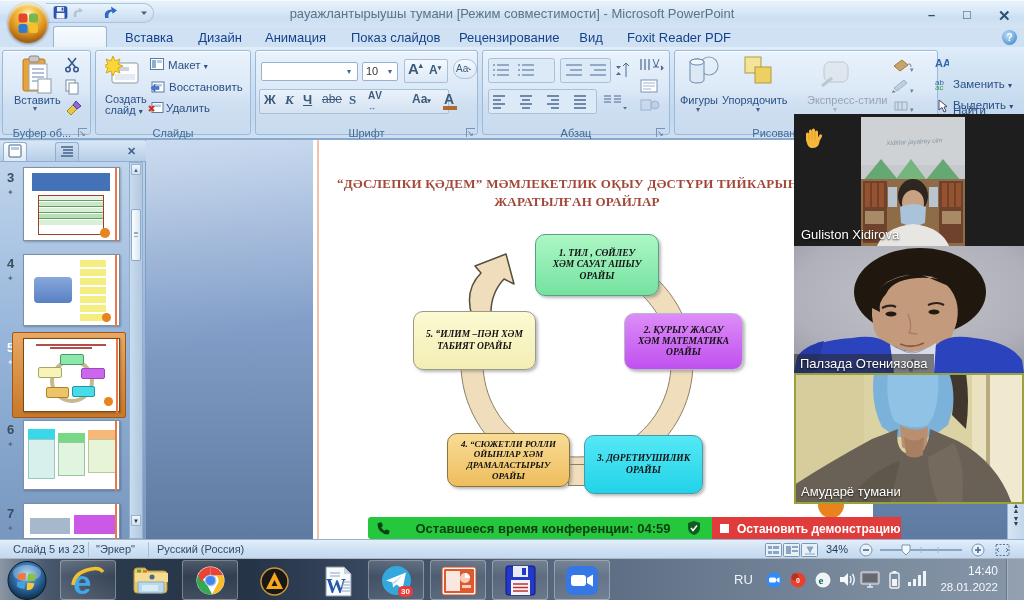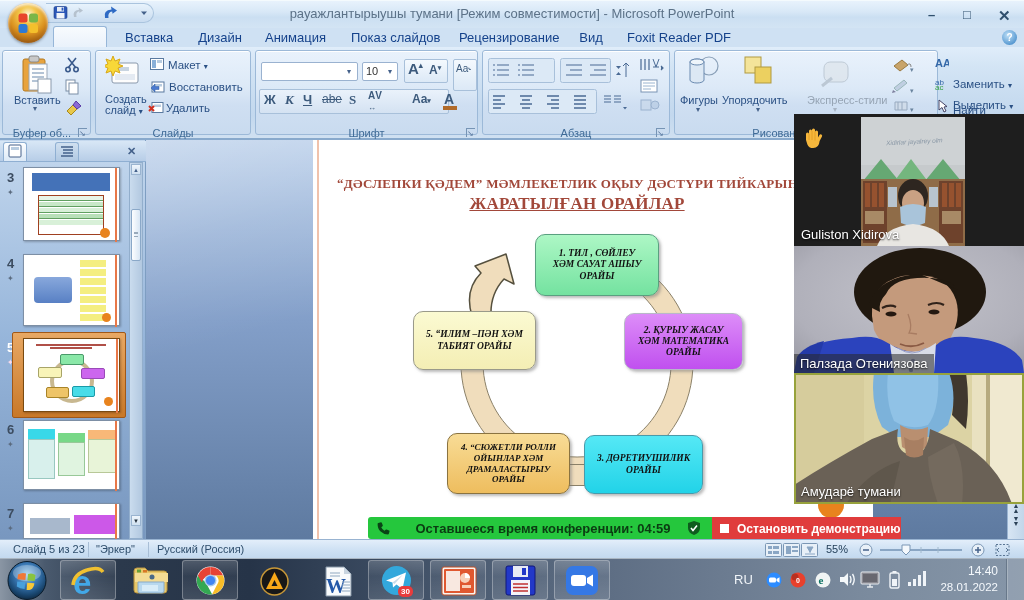--- a/index.html
+++ b/index.html
@@ -185,21 +185,21 @@
     <div class="rgroup abs" style="left:255px;width:223px;"></div>
     <div class="abs rlabel" style="left:255px;width:223px;">Шрифт</div>
     <div class="abs launcher" style="left:466px;bottom:3px;">↘</div>
     <div class="abs" style="left:261px;top:15px;width:97px;height:19px;background:#fff;border:1px solid #9ab2d0;border-radius:2px;"></div>
     <div class="abs" style="left:347px;top:20px;font-size:8px;color:#44618a;">▾</div>
     <div class="abs" style="left:362px;top:15px;width:36px;height:19px;background:#fff;border:1px solid #9ab2d0;border-radius:2px;font-size:11px;color:#333;padding:2px 0 0 3px;">10</div>
     <div class="abs" style="left:388px;top:20px;font-size:8px;color:#44618a;">▾</div>
     <div class="abs" style="left:404px;top:12px;width:44px;height:24px;background:linear-gradient(180deg,#f4f9fe,#dce9f6);border:1px solid #a8c0da;border-radius:2px;"></div>
     <div class="abs" style="left:408px;top:13px;font-size:15px;font-weight:bold;color:#3c5a7c;">А<span style="font-size:8px;vertical-align:6px;">▴</span></div>
     <div class="abs" style="left:429px;top:16px;font-size:12px;font-weight:bold;color:#3c5a7c;">А<span style="font-size:7px;vertical-align:4px;">▾</span></div>
-    <div class="abs" style="left:453px;top:12px;width:24px;height:32px;background:linear-gradient(180deg,#f4f9fe,#dce9f6);border:1px solid #a8c0da;border-radius:2px;font-size:10px;color:#3c5a7c;padding:3px 0 0 2px;">Аа˞</div>
+    <div class="abs" style="left:453px;top:12px;width:24px;height:20px;background:linear-gradient(180deg,#f4f9fe,#dce9f6);border:1px solid #a8c0da;border-radius:11px;font-size:10px;color:#3c5a7c;padding:3px 0 0 2px;">Аа˞</div>
     <div class="abs" style="left:259px;top:42px;width:190px;height:25px;background:linear-gradient(180deg,#eaf2fb,#d4e2f2);border:1px solid #a8c0da;border-radius:2px;"></div>
     <div class="abs" style="left:264px;top:45px;font-size:13px;font-weight:bold;color:#3c5a7c;">Ж</div>
     <div class="abs" style="left:285px;top:45px;font-size:13px;font-style:italic;font-family:'Liberation Serif',serif;font-weight:bold;color:#3c5a7c;">К</div>
     <div class="abs" style="left:303px;top:45px;font-size:13px;text-decoration:underline;color:#3c5a7c;font-weight:bold;">Ч</div>
     <div class="abs" style="left:322px;top:45px;font-size:12px;text-decoration:line-through;color:#3c5a7c;">abe</div>
     <div class="abs" style="left:349px;top:45px;font-size:13px;font-weight:bold;color:#3c5a7c;font-family:'Liberation Serif',serif;">S</div>
     <div class="abs" style="left:368px;top:43px;font-size:10px;font-weight:bold;color:#3c5a7c;">АV<br><span style="font-size:8px;letter-spacing:0;">↔</span></div>
     <div class="abs" style="left:412px;top:45px;font-size:12px;font-weight:bold;color:#3c5a7c;">Aa<span style="font-size:7px;">▾</span></div>
     <div class="abs" style="left:444px;top:44px;font-size:14px;font-weight:bold;color:#3c5a7c;">А</div>
     <div class="abs" style="left:443px;top:59px;width:14px;height:4px;background:#b06a2a;"></div>
@@ -308,40 +308,40 @@
   <div id="workarea" class="abs">
     <div class="abs" style="left:146px;top:0;width:167px;height:399px;background:linear-gradient(165deg,rgba(255,255,255,0.30) 0%,rgba(255,255,255,0.10) 25%,rgba(255,255,255,0) 50%);"></div>
     <div class="abs" style="left:873px;top:0;width:140px;height:399px;background:linear-gradient(165deg,rgba(255,255,255,0.22) 0%,rgba(255,255,255,0.06) 25%,rgba(255,255,255,0) 50%);"></div>
     <div id="slide" class="abs">
         <div id="slide-line" class="abs"></div>
       </div>
 
     <div class="abs" style="left:0px;top:36px;width:1154px;text-align:center;font-family:'Liberation Serif',serif;font-weight:bold;font-size:13px;color:#a2483a;letter-spacing:0.3px;white-space:nowrap;">
       “ДӘСЛЕПКИ ҚӘДЕМ” МӘМЛЕКЕТЛИК ОҚЫУ ДӘСТҮРИ ТИЙКАРЫНДА
     </div>
-    <div class="abs" style="left:300px;top:54px;width:554px;text-align:center;font-family:'Liberation Serif',serif;font-weight:bold;font-size:17px;color:#a2483a;letter-spacing:0.2px;text-decoration:underline;">ЖАРАТЫЛҒАН ОРАЙЛАР</div>
+    <div class="abs" style="left:300px;top:54px;width:554px;text-align:center;font-family:'Liberation Serif',serif;font-weight:bold;font-size:13px;color:#a2483a;letter-spacing:0.2px;">ЖАРАТЫЛҒАН ОРАЙЛАР</div>
 
     <svg class="abs" style="left:440px;top:90px;" width="290" height="280" viewBox="0 0 290 280">
       <defs>
         <mask id="ringmask">
             <rect width="290" height="280" fill="#fff"></rect>
             <path d="M137 133 L-20 133 L-20 -20 L137 -20 Z" fill="#000"></path>
           </mask>
       </defs>
       <path d="M137 17 a116 116 0 1 1 -0.1 0 Z M137 39 a94 94 0 1 0 0.1 0 Z" fill-rule="evenodd" fill="#f0ddbc" stroke="#8a8068" stroke-width="1" mask="url(#ringmask)"></path>
 
       <path d="M32 86 Q24 60 41 43 L35 36 L66 24 L74 54 L64 49 Q50 64 51 86 Z" fill="#f0ddbc" stroke="#55503e" stroke-width="1.5" stroke-linejoin="round"></path>
     </svg>
 
     <div class="abs" style="left:568px;top:324px;width:18px;height:22px;background:#f0ddbc;border:1px solid #8a8068;"></div>
 
     <div class="dbox" style="left:535px;top:94px;width:124px;height:62px;background:linear-gradient(180deg,#adf7c5,#74e2a0);border:1px solid #5aa080;">1. ТИЛ , СӨЙЛЕУ<br>ХӘМ САУАТ АШЫУ<br>ОРАЙЫ</div>
     <div class="dbox" style="left:624px;top:173px;width:119px;height:57px;background:linear-gradient(180deg,#dd8df8,#c050ef);border:1px solid #b8b8c8;">2. ҚУРЫУ ЖАСАУ<br>ХӘМ МАТЕМАТИКА<br>ОРАЙЫ</div>
     <div class="dbox" style="left:584px;top:295px;width:119px;height:59px;background:linear-gradient(180deg,#55e8f5,#22d3e8);border:1px solid #4a9aaa;">3. ДӨРЕТИУШИЛИК<br>ОРАЙЫ</div>
-    <div class="dbox" style="left:447px;top:293px;width:123px;height:61px;background:linear-gradient(180deg,#f8dc96,#eebd5e);border:1px solid #8a7340;font-size:9px;">4. “СЮЖЕТЛИ РОЛЛИ<br>ОЙЫНЛАР ХӘМ<br>ДРАМАЛАСТЫРЫУ<br>ОРАЙЫ</div>
+    <div class="dbox" style="left:447px;top:293px;width:123px;height:54px;background:linear-gradient(180deg,#f8dc96,#eebd5e);border:1px solid #8a7340;font-size:9px;">4. “СЮЖЕТЛИ РОЛЛИ<br>ОЙЫНЛАР ХӘМ<br>ДРАМАЛАСТЫРЫУ<br>ОРАЙЫ</div>
     <div class="dbox" style="left:413px;top:171px;width:123px;height:59px;background:linear-gradient(180deg,#fbfad2,#f4eeb4);border:1px solid #9a9a8a;">5. “ИЛИМ –ПӘН ХӘМ<br>ТАБИЯТ ОРАЙЫ</div>
 
     <div class="abs" style="left:818px;top:352px;width:26px;height:26px;border-radius:50%;background:#e8831e;"></div>
 
     <div class="abs" style="left:1007px;top:0;width:17px;height:399px;background:linear-gradient(90deg,#d8e6f4,#c2d6ea);border-left:1px solid #9ab4d2;">
       <div class="abs" style="left:2px;top:363px;width:12px;height:10px;font-size:7px;color:#2c4258;text-align:center;line-height:5px;">▲<br>▲</div>
       <div class="abs" style="left:2px;top:376px;width:12px;height:16px;font-size:7px;color:#2c4258;text-align:center;line-height:5px;">▼<br>▼</div>
     </div>
 
     <div id="pane" class="abs">
@@ -464,21 +464,21 @@
           <rect x="3" y="3" width="4" height="3"></rect>
           <rect x="8" y="3" width="6" height="3"></rect>
           <rect x="3" y="8" width="4" height="3"></rect>
           <rect x="8" y="8" width="6" height="3"></rect>
       <rect x="21" y="3" width="5" height="8"></rect>
           <rect x="27" y="3" width="6" height="2"></rect>
           <rect x="27" y="7" width="6" height="2"></rect>
         </g>
       <path d="M40 11 h10 M45 10 v-6 M42 4 h6 l-3 5z" stroke="#8aa6c4" fill="#8aa6c4"></path>
     </svg>
-    <div class="abs" style="left:826px;top:3px;color:#1e3a54;">55%</div>
+    <div class="abs" style="left:826px;top:3px;color:#1e3a54;">34%</div>
     <svg class="abs" style="left:858px;top:3px;" width="160" height="14" viewBox="0 0 160 14">
       <circle cx="8" cy="7" r="6" fill="#e8f0f8" stroke="#7a96b4"></circle>
         <path d="M5 7 h6" stroke="#44618a" stroke-width="1.5"></path>
       <path d="M22 7 H104" stroke="#8aa6c4" stroke-width="2"></path>
       <path d="M44 2 h8 v6 l-4 4 -4 -4 z" fill="#f4f8fc" stroke="#7a96b4"></path>
       <path d="M63 4 v6 M80 4 v6" stroke="#a0b8cc"></path>
       <circle cx="120" cy="7" r="6" fill="#e8f0f8" stroke="#7a96b4"></circle>
         <path d="M117 7 h6 M120 4 v6" stroke="#44618a" stroke-width="1.5"></path>
       <g fill="none" stroke="#5a7694">
           <rect x="138" y="1.5" width="13" height="11" stroke-dasharray="2 1.5"></rect>

